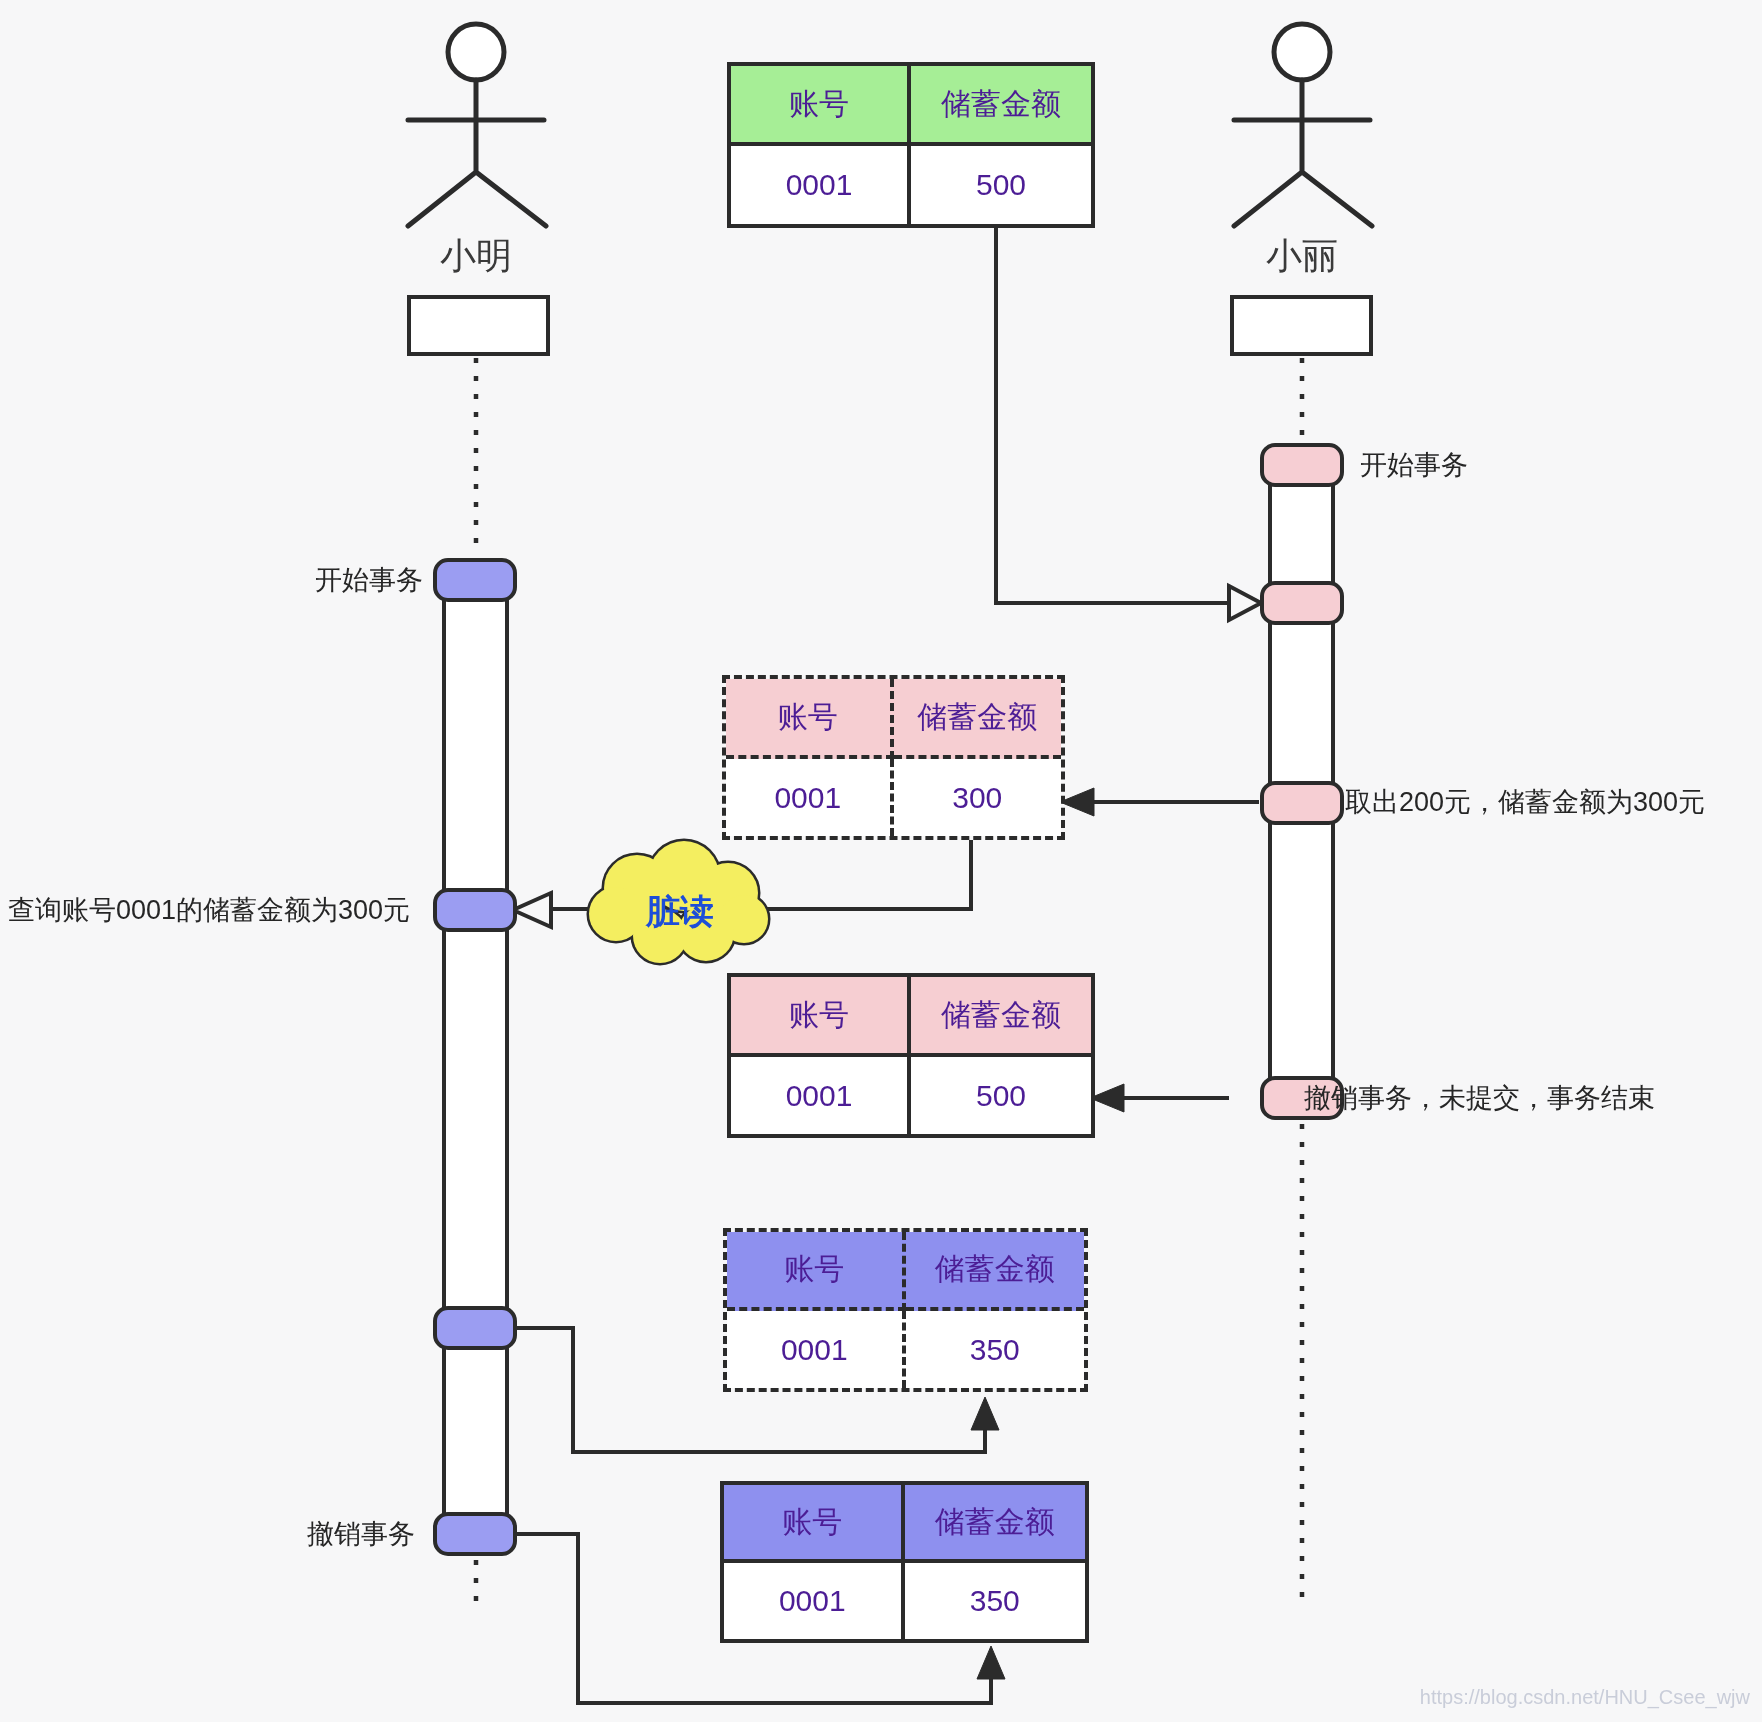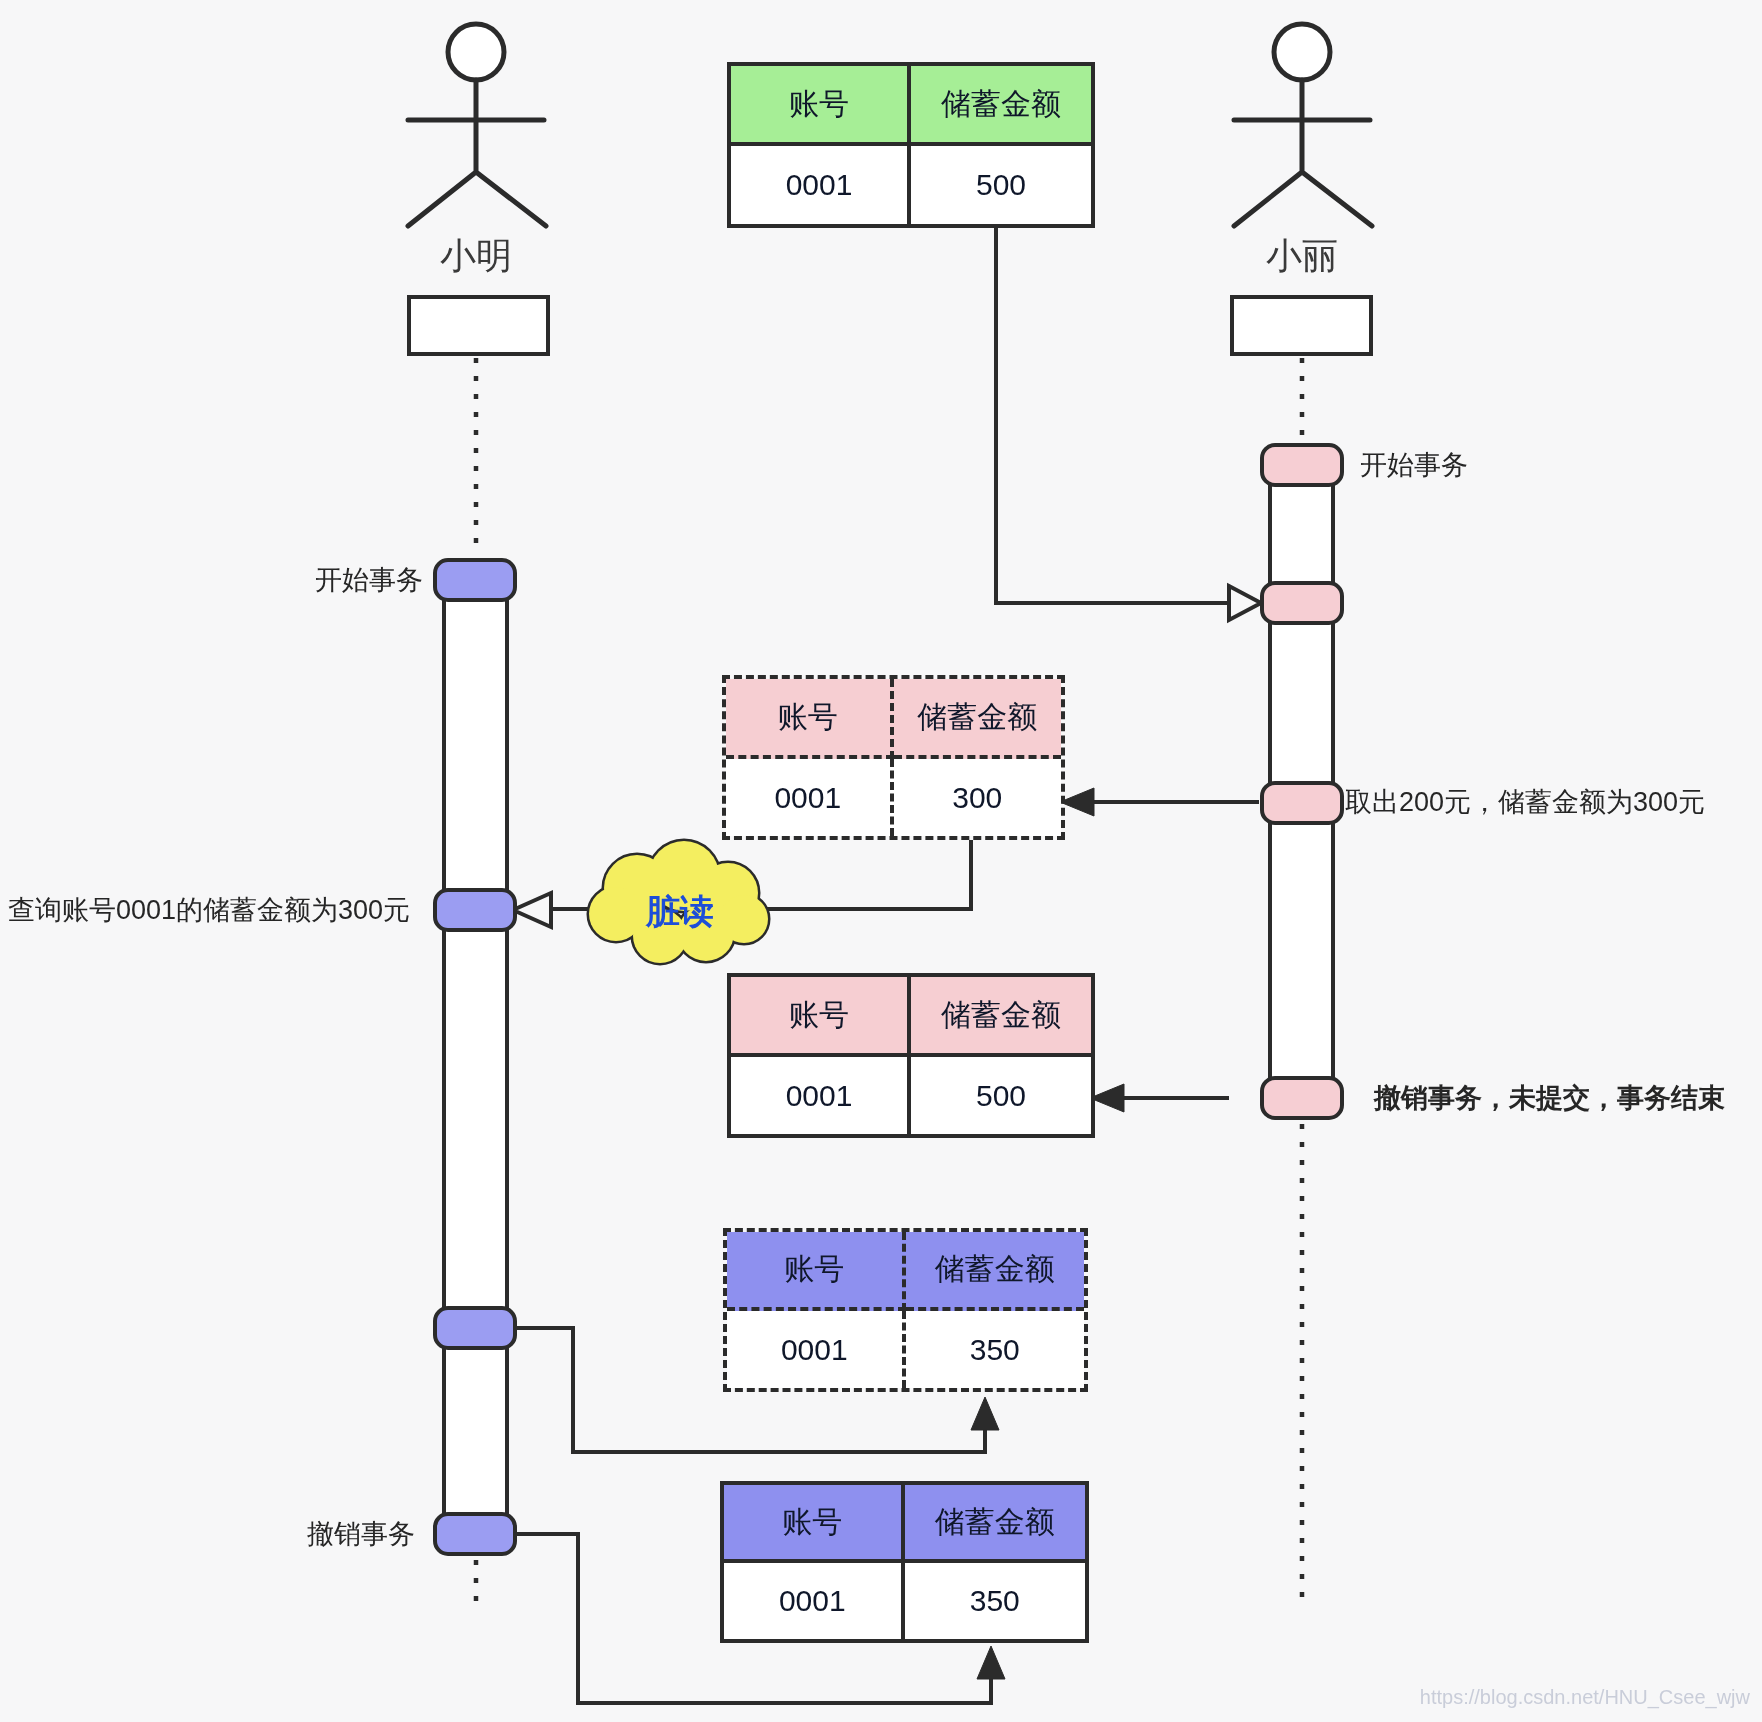--- a/index.html
+++ b/index.html
@@ -11,21 +11,21 @@
   .bar{fill:#ffffff;stroke:#2b2b2b;stroke-width:4;}
   .open-arrow{fill:#f7f7f8;stroke:#2b2b2b;stroke-width:4;stroke-linejoin:miter;}
   .fill-arrow{fill:#2b2b2b;stroke:#2b2b2b;stroke-width:1;}
   .stick{fill:none;stroke:#2b2b2b;stroke-width:5;stroke-linecap:round;}
   .head{fill:#ffffff;stroke:#2b2b2b;stroke-width:5;}
   .cloud-stroke circle{fill:#f4ee60;stroke:#2b2b2b;stroke-width:5;}
   .cloud-fill circle{fill:#f4ee60;stroke:none;}
   
   .tbl{position:absolute;z-index:2;display:grid;grid-template-columns:1fr 1fr;background:#ffffff;}
   .tbl .cell{display:flex;align-items:center;justify-content:center;
-             font-size:30px;color:#0f172a;background:#ffffff;}
+             font-size:30px;color:#4c1d95;background:#ffffff;}
   .tbl.solid{border:4px solid #2b2b2b;}
   .tbl.solid .c1{border-right:4px solid #2b2b2b;}
   .tbl.solid .head-row{border-bottom:4px solid #2b2b2b;}
   .tbl.dashed{border:4px dashed #2b2b2b;background:transparent;}
   .tbl.dashed .c1{border-right:4px dashed #2b2b2b;}
   .tbl.dashed .head-row{border-bottom:4px dashed #2b2b2b;}
   .hd-green{background:#a6ee96 !important;}
   .hd-pink{background:#f6ced2 !important;}
   .hd-purple{background:#8e90ef !important;}
   
@@ -159,19 +159,19 @@
   <div class="pill pink" style="left:1260px;top:581px;"></div>
   <div class="pill pink" style="left:1260px;top:781px;"></div>
   <div class="pill pink" style="left:1260px;top:1076px;"></div>
 
   <div class="lbl right-align" style="left:103px;top:558px;width:320px;">开始事务</div>
   <div class="lbl right-align" style="left:0px;top:888px;width:410px;">查询账号0001的储蓄金额为300元</div>
   <div class="lbl right-align" style="left:95px;top:1512px;width:320px;">撤销事务</div>
 
   <div class="lbl" style="left:1360px;top:443px;">开始事务</div>
   <div class="lbl" style="left:1345px;top:780px;">取出200元，储蓄金额为300元</div>
-  <div class="lbl" style="left:1374px;top:1076px;font-weight:bold;">撤销事务，未提交，事务结束</div>
+  <div class="lbl" style="left:1304px;top:1076px;">撤销事务，未提交，事务结束</div>
 
   <div class="cloud-label">脏读</div>
 
   <div class="watermark">https://blog.csdn.net/HNU_Csee_wjw</div>
 
 </div>
 
 </body></html>

